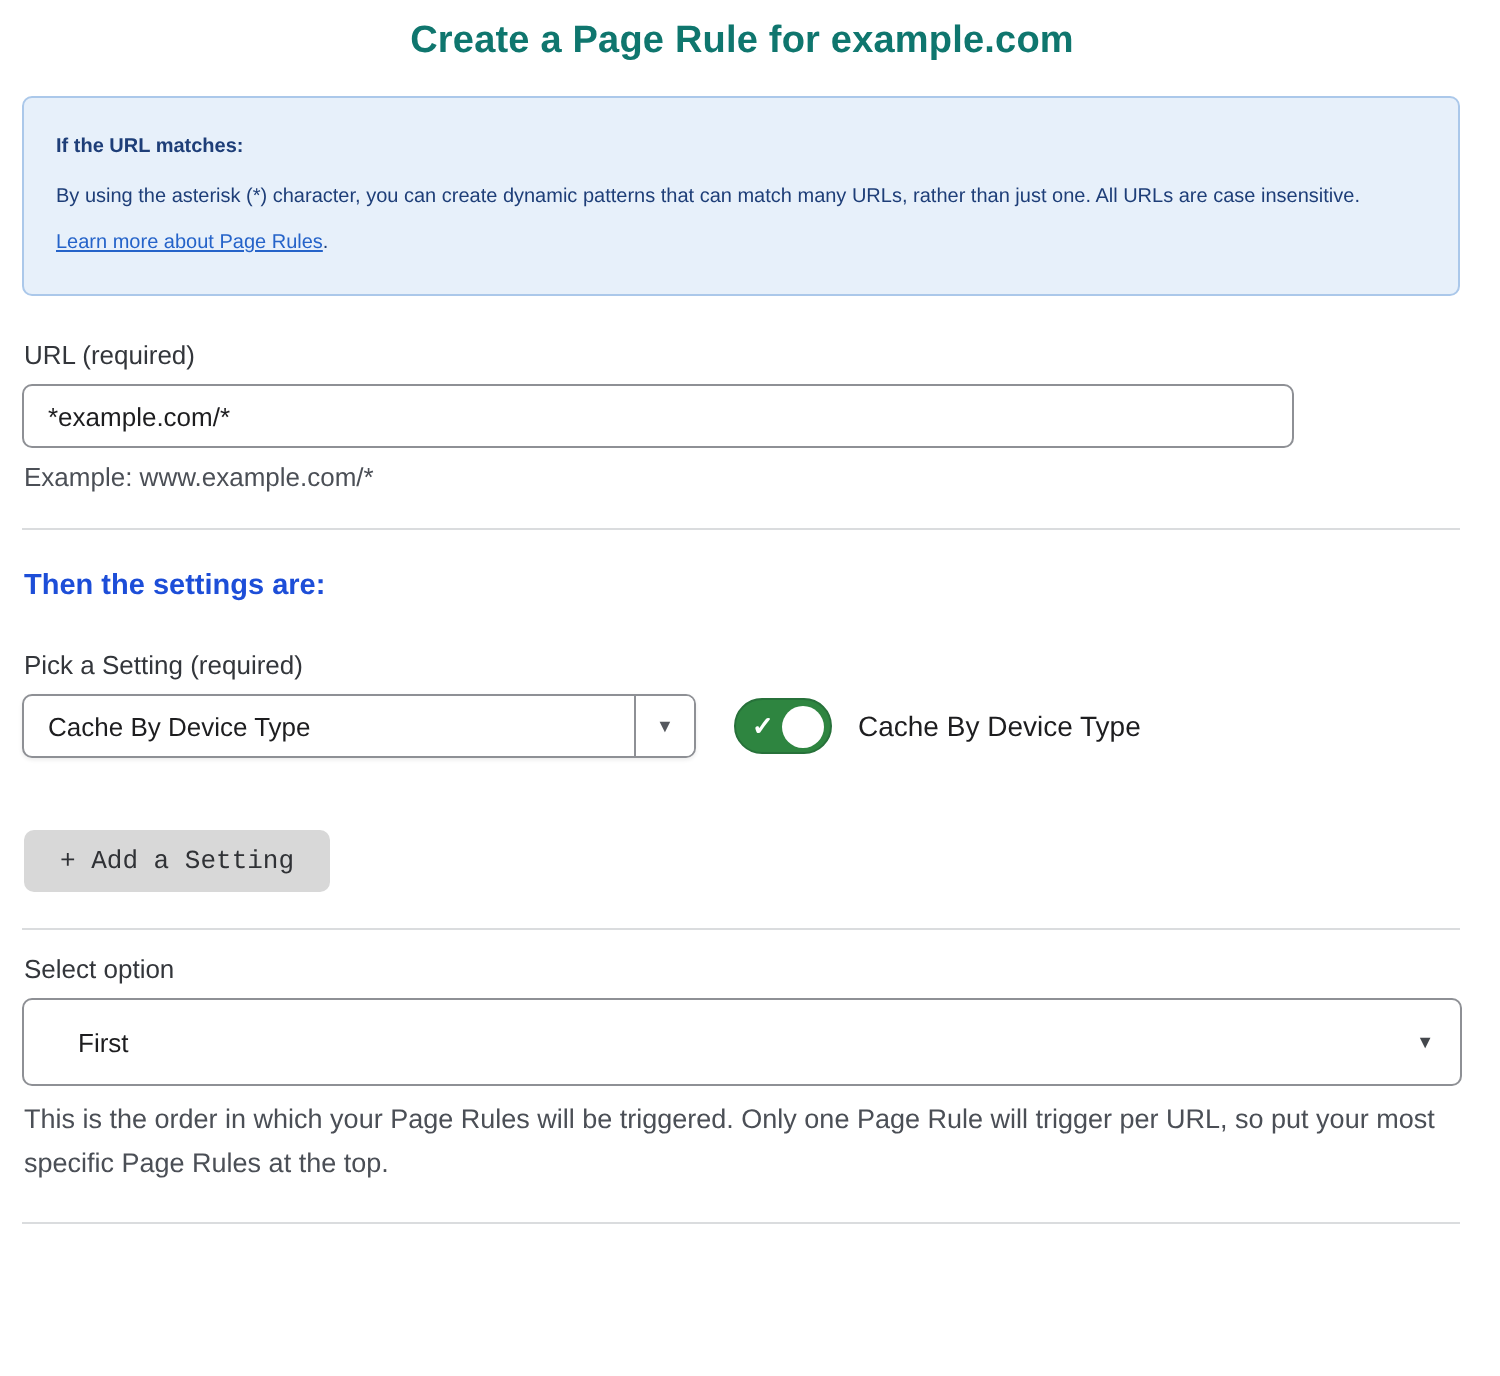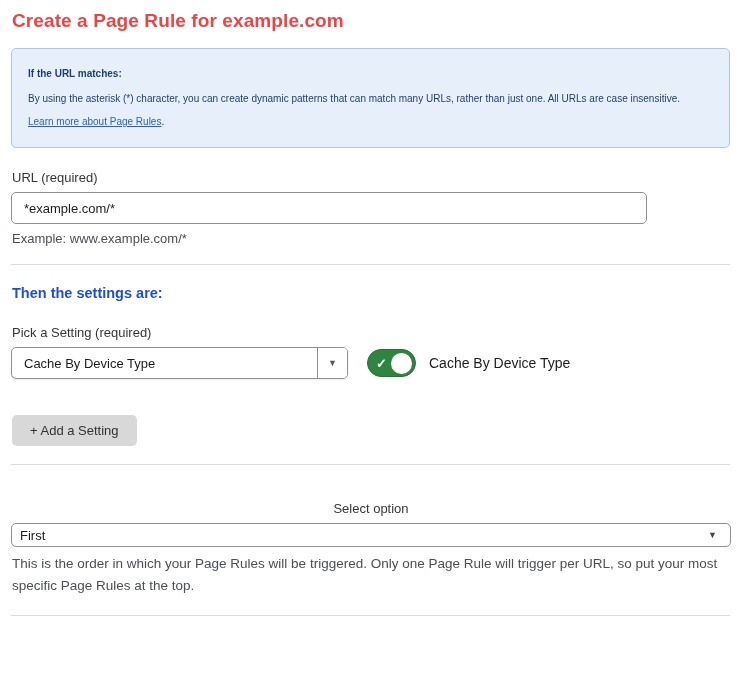--- a/index.html
+++ b/index.html
@@ -10,23 +10,24 @@
     background: #ffffff;
     font-family: "Liberation Sans", sans-serif;
     color: #24292e;
   }
   .page {
     padding: 8px 20px 0 11px;
   }
   .page-title {
     font-size: 19px;
     font-weight: bold;
-    color: #ef4444;
+    color: #0f766e;
     margin: 2px 0 0 1px;
     letter-spacing: 0.1px;
+    text-align: center;
   }
   
   .info-box {
     margin-top: 16px;
     background: #e7f0fa;
     border: 1px solid #abc8ea;
     border-radius: 5px;
     padding: 13px 16px 14px 16px;
     font-size: 10px;
     line-height: 23px;
@@ -158,31 +159,32 @@
     height: 31px;
     padding: 0 18px;
     cursor: pointer;
   }
   .btn-gray {
     background: #d8d8d8;
     color: #303236;
   }
   .add-setting-btn {
     margin: 36px 0 0 1px;
+    font-family: Liberation Mono, monospace;
   }
   
   .order-select {
     width: 720px;
-    height: 24px;
+    height: 44px;
     border: 1px solid #8e9095;
     border-radius: 5px;
     background: #fff;
     display: flex;
     align-items: center;
-    padding: 0 13px 0 8px;
+    padding: 0 13px 0 27px;
     font-size: 13px;
     color: #1d1d1f;
     cursor: pointer;
   }
   .order-select .order-value { flex: 1; }
   .order-select .caret {
     font-size: 9px;
     color: #44474c;
   }
   .help-text {
@@ -228,21 +230,21 @@
       <span class="knob"></span>
     </div>
     <span class="toggle-label">Cache By Device Type</span>
   </div>
 
   <button class="btn btn-gray add-setting-btn">+ Add a Setting</button>
 
   <hr class="divider">
 
 
-  <label class="field-label" style="margin-top:36px;text-align:center;">Select option</label>
+  <label class="field-label" style="margin-top:12px;">Select option</label>
 
   <div class="order-select">
     <span class="order-value">First</span>
     <span class="caret">▼</span>
   </div>
 
   <p class="help-text">This is the order in which your Page Rules will be triggered. Only one Page Rule will trigger per URL, so put your most specific Page Rules at the top.</p>
 
   <hr class="divider">
 

